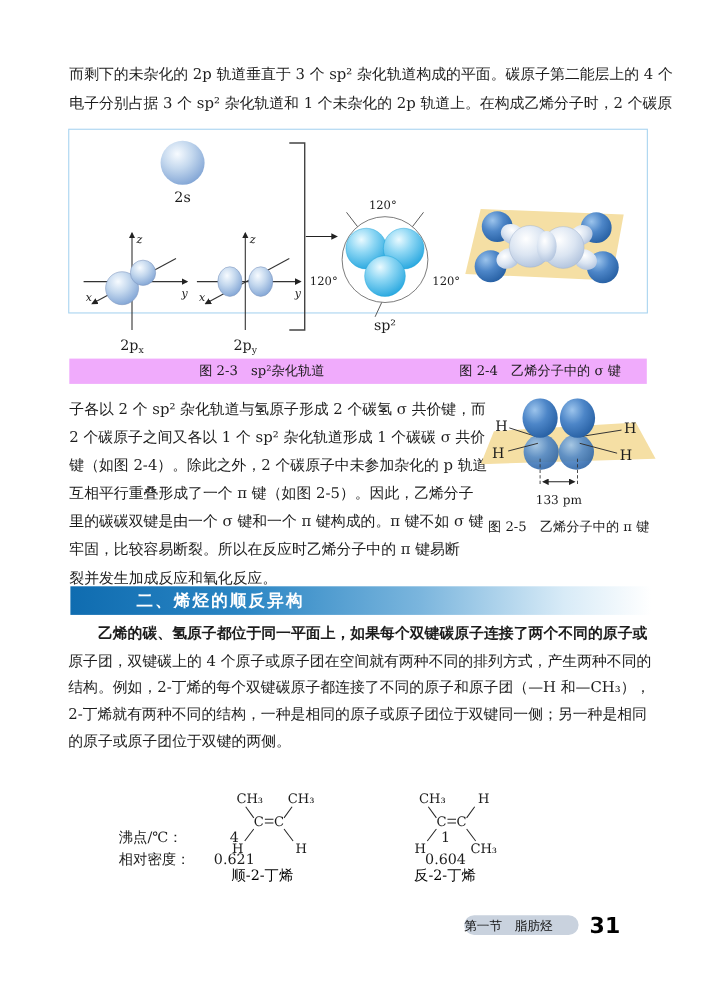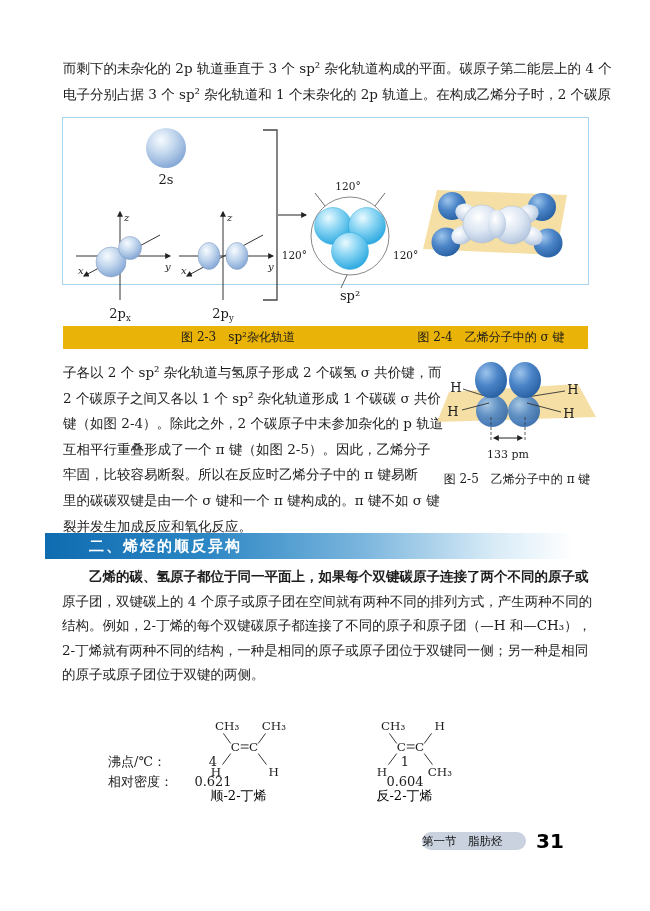--- a/index.html
+++ b/index.html
@@ -6,35 +6,35 @@
   .page{position:relative;width:650px;height:911px;background:#ffffff;overflow:hidden;
         font-family:"DejaVu Serif","Liberation Serif",serif;color:#1c1c1c;}
 
   .tline{height:26px;line-height:26px;font-size:13.5px;white-space:nowrap;}
 
   .intro{position:absolute;left:63px;top:55px;width:535px;}
 
   .hybrid-figure{position:absolute;left:62px;top:117px;width:527px;height:168px;
                  border:1px solid #a9d4f0;margin:0;box-sizing:border-box;background:#ffffff;}
   .hybrid-figure svg{display:block;width:525px;height:208px;}
-  .cap-bar{position:relative;height:23px;background:#eab308;font-size:12px;line-height:23px;color:#1a1a1a;}
+  .cap-bar{position:relative;height:23px;background:#f0abfc;font-size:12px;line-height:23px;color:#1a1a1a;}
   .cap-l{position:absolute;left:175px;transform:translateX(-50%);white-space:nowrap;}
   .cap-r{position:absolute;left:428px;transform:translateX(-50%);white-space:nowrap;}
 
   .sigma-pi{position:absolute;left:63px;top:360px;width:378px;}
   .sigma-pi .tline{height:25.6px;line-height:25.6px;}
 
   .pi-figure{position:absolute;left:437px;top:362px;width:160px;margin:0;text-align:center;}
   .pi-figure svg{display:block;width:160px;height:102px;}
   .pi-figure figcaption{font-size:12px;margin-top:7px;white-space:nowrap;color:#1a1a1a;}
 
-  .section-bar{position:absolute;left:45px;top:533px;width:528px;height:26px;box-sizing:border-box;
+  .section-bar{position:absolute;left:64px;top:533px;width:528px;height:26px;box-sizing:border-box;
                background:linear-gradient(90deg,#0f6cb0 0%,#2b86c4 30%,#7ab5dd 60%,#d8ebf7 85%,#ffffff 100%);
                color:#ffffff;font-family:"DejaVu Sans","Liberation Sans",sans-serif;
-               font-weight:bold;font-size:15px;line-height:26px;padding-left:44px;letter-spacing:2px;}
+               font-weight:bold;font-size:15px;line-height:26px;padding-left:60px;letter-spacing:2px;}
 
   .isomer{position:absolute;left:62px;top:564px;width:532px;}
   .isomer .tline{height:24.5px;line-height:24.5px;}
   .indent{text-indent:2em;font-weight:bold;}
 
   .structure{position:absolute;top:700px;width:105px;text-align:center;margin:16px;}
   #cis{left:170px;} #trans{left:336px;}
   .structure svg{display:block;width:105px;height:66px;}
   .sname{font-size:13px;margin-top:5px;white-space:nowrap;color:#000000;}
 
@@ -161,22 +161,22 @@
       <span class="cap-l">图 2-3　sp²杂化轨道</span>
       <span class="cap-r">图 2-4　乙烯分子中的 σ 键</span>
     </figcaption>
   </figure>
 
   <div class="sigma-pi">
     <div class="tline">子各以 2 个 sp² 杂化轨道与氢原子形成 2 个碳氢 σ 共价键，而</div>
     <div class="tline">2 个碳原子之间又各以 1 个 sp² 杂化轨道形成 1 个碳碳 σ 共价</div>
     <div class="tline">键（如图 2-4）。除此之外，2 个碳原子中未参加杂化的 p 轨道</div>
     <div class="tline">互相平行重叠形成了一个 π 键（如图 2-5）。因此，乙烯分子</div>
+    <div class="tline">里的碳碳双键是由一个 σ 键和一个 π 键构成的。π 键不如 σ 键</div>
     <div class="tline">牢固，比较容易断裂。所以在反应时乙烯分子中的 π 键易断</div>
-    <div class="tline">里的碳碳双键是由一个 σ 键和一个 π 键构成的。π 键不如 σ 键</div>
     <div class="tline">裂并发生加成反应和氧化反应。</div>
   </div>
 
   <figure class="pi-figure">
     <svg viewBox="0 0 160 102">
       <polygon points="12,30 141,22 159,55 0,60" fill="#f5dfa4"></polygon>
       <ellipse cx="55" cy="49" rx="16" ry="16" fill="url(#gDark)" opacity="0.88"></ellipse>
       <ellipse cx="87" cy="49" rx="16" ry="16" fill="url(#gDark)" opacity="0.88"></ellipse>
       <line x1="26" y1="27" x2="51" y2="35" stroke="#333" stroke-width="0.9"></line>
       <line x1="128" y1="29" x2="90" y2="35" stroke="#333" stroke-width="0.9"></line>

